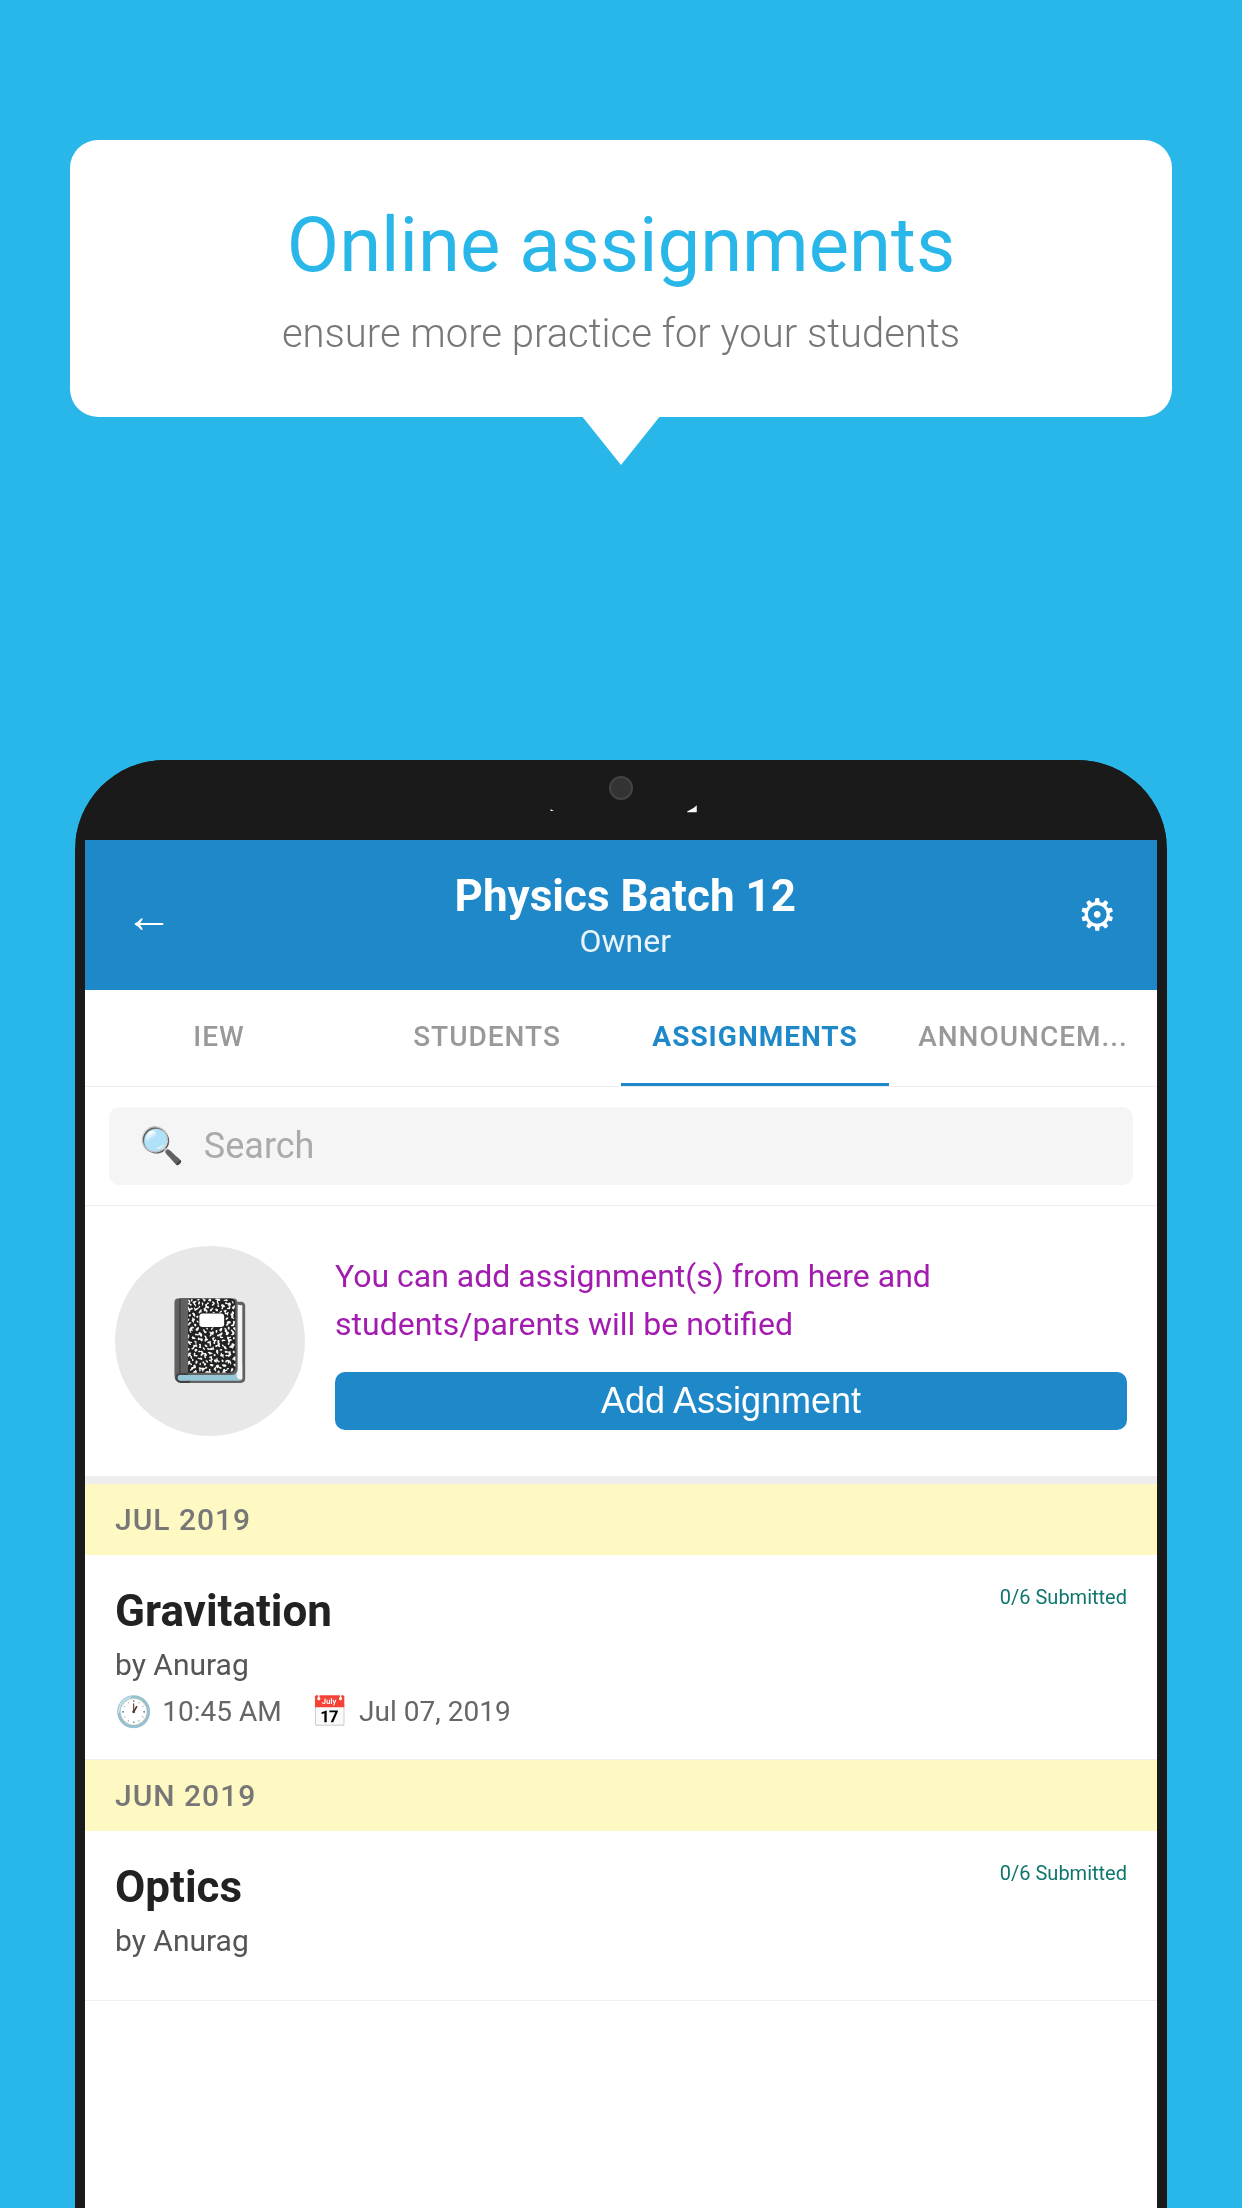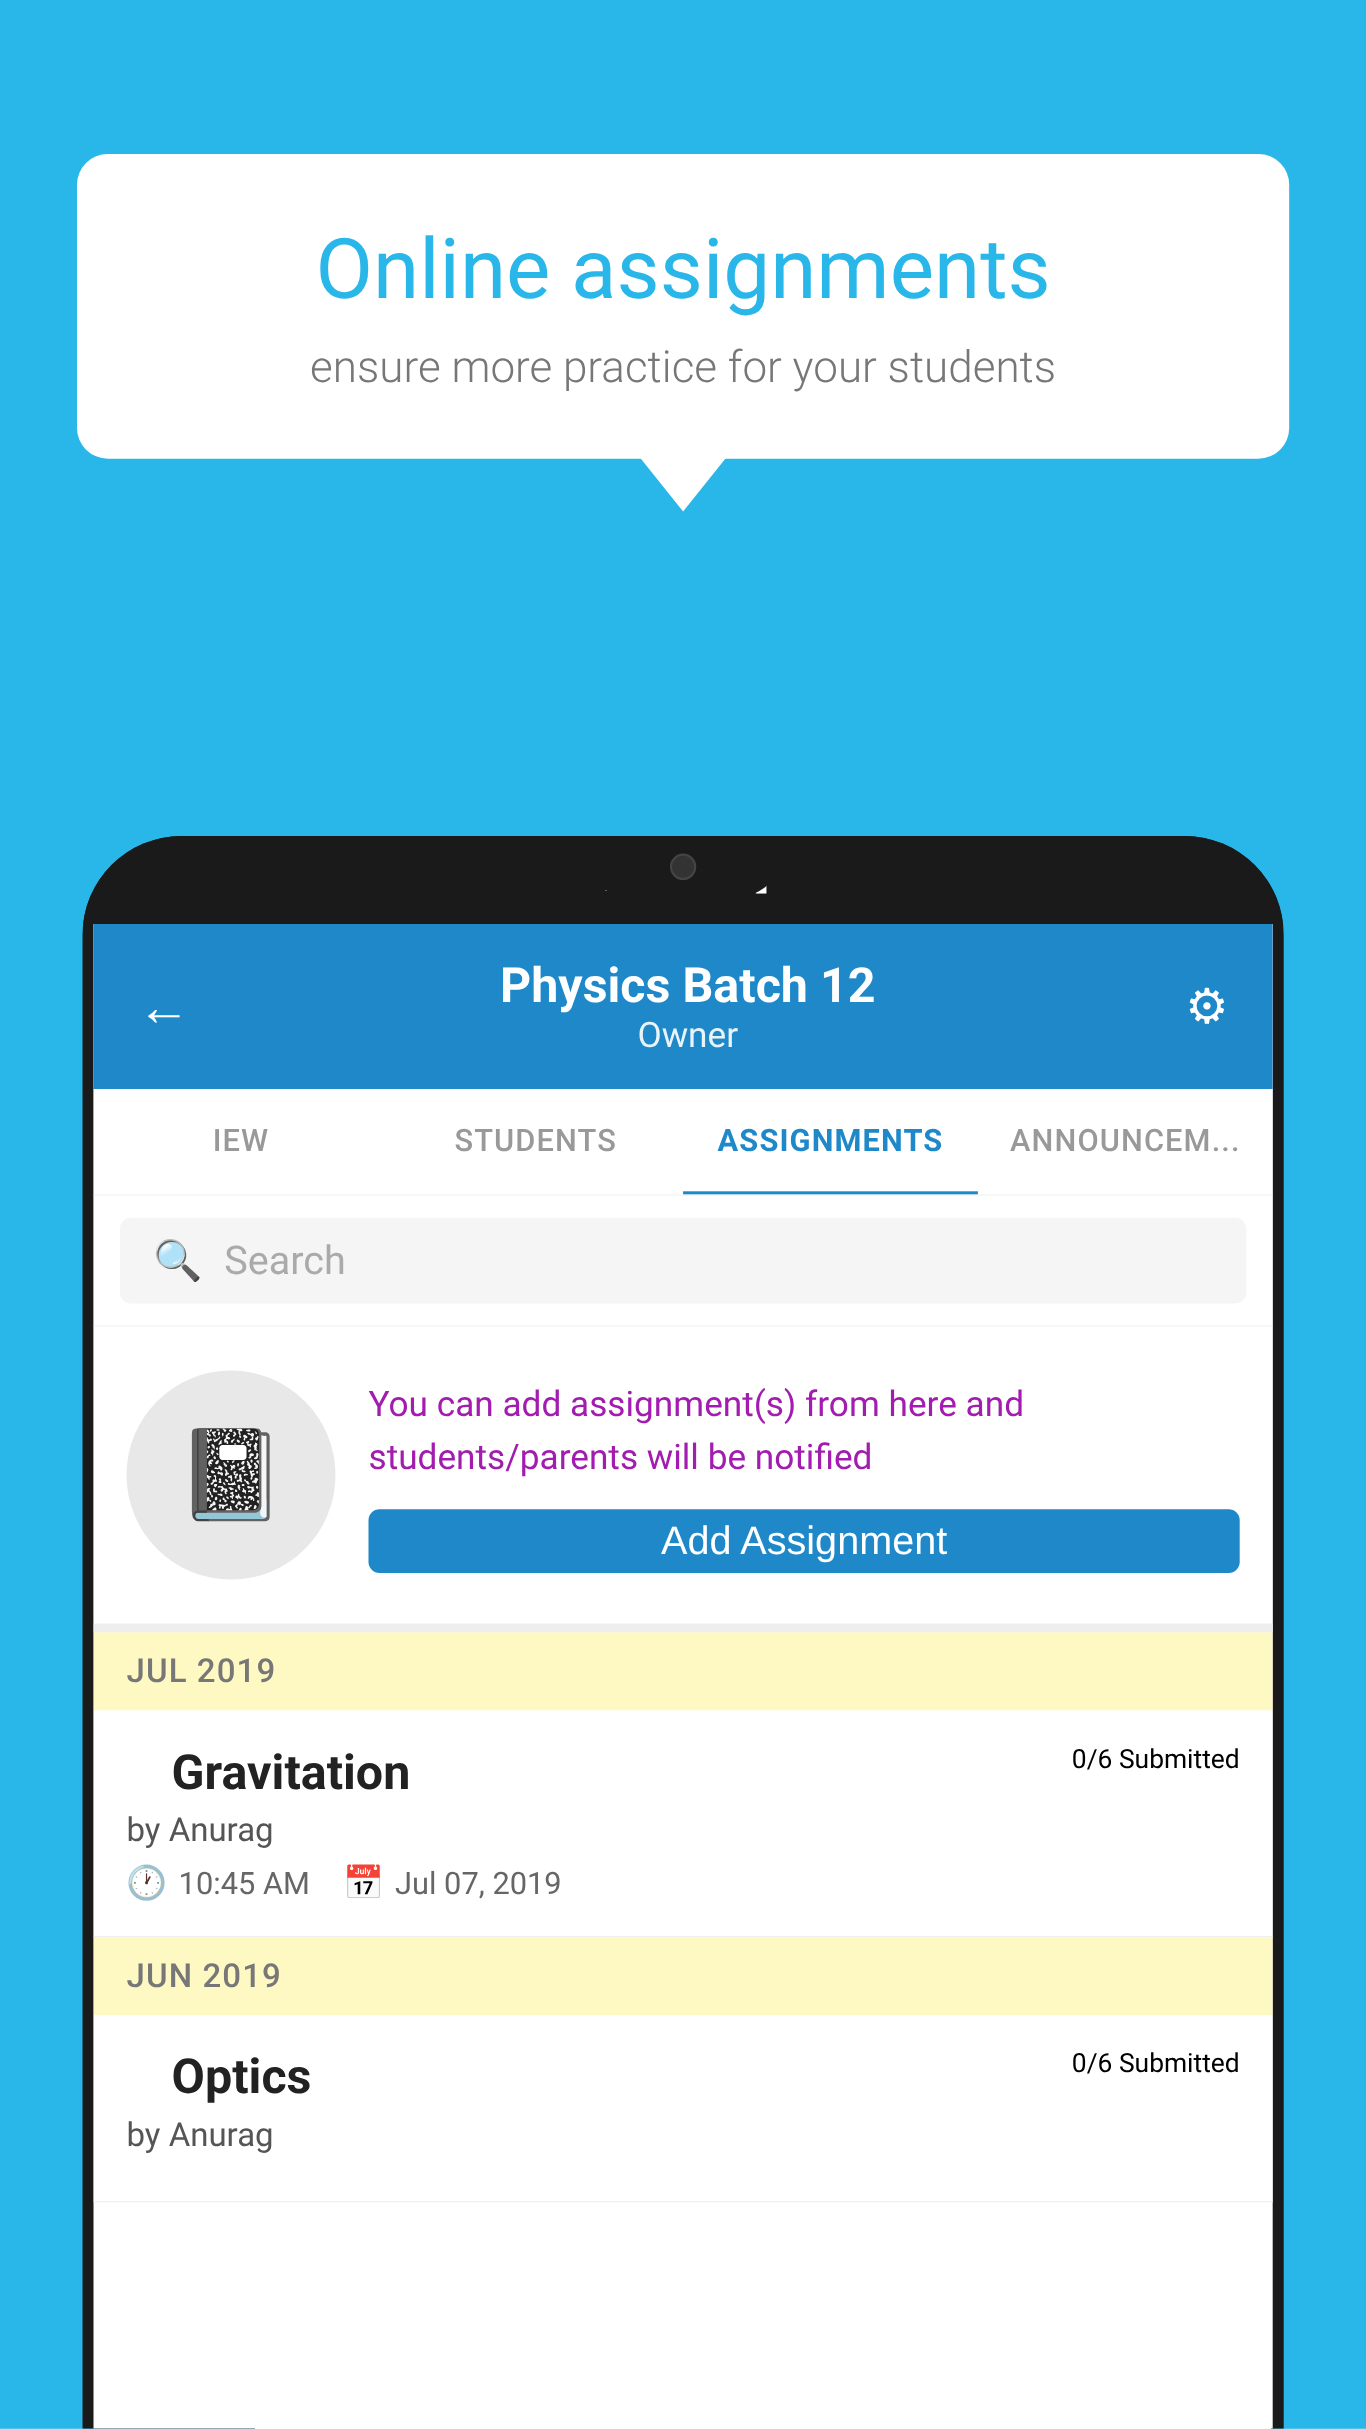--- a/index.html
+++ b/index.html
@@ -282,26 +282,25 @@
       display: flex;
       justify-content: space-between;
       align-items: flex-start;
       margin-bottom: 10px;
     }
 
     .assignment-title {
       font-size: 44px;
       font-weight: 700;
       color: #222;
-      margin-left: 41px;
     }
 
     .assignment-submitted {
-      font-size: 24px;
-      color: #000000;
+      font-size: 20px;
+      color: #0f766e;
       white-space: nowrap;
     }
 
     .assignment-by {
       font-size: 30px;
       color: #555;
       margin-bottom: 12px;
     }
 
     .assignment-meta {

